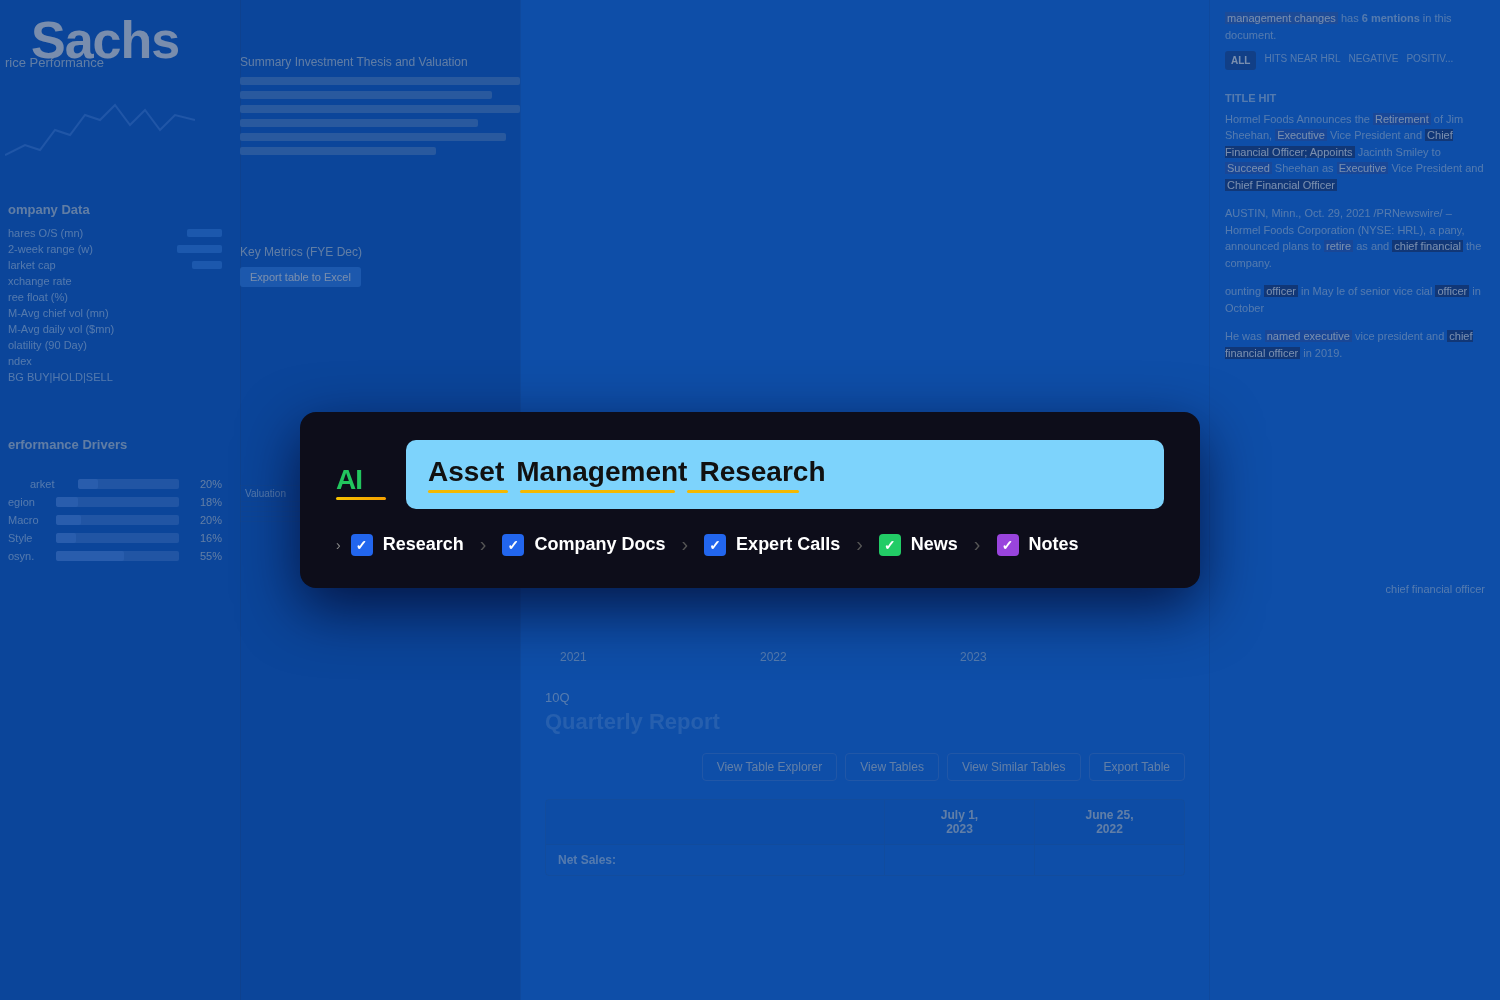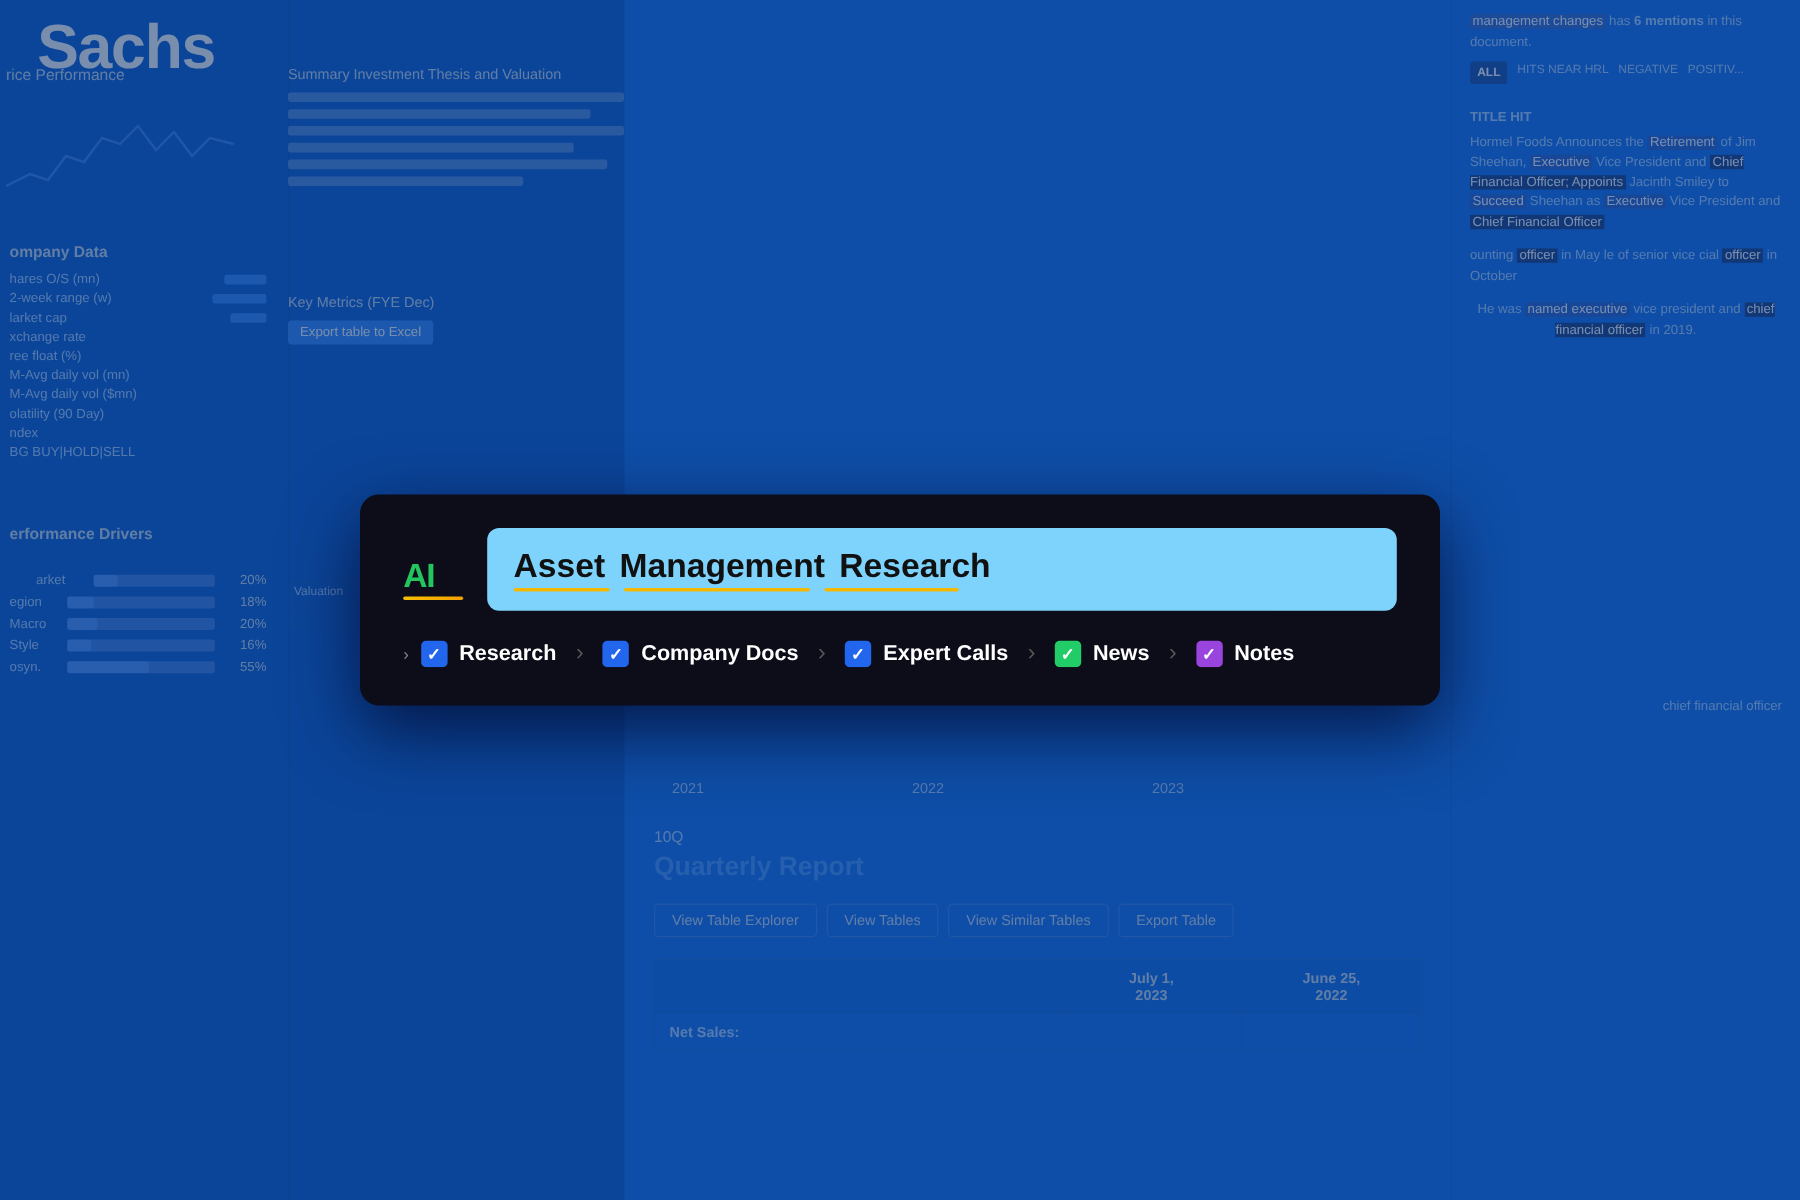--- a/index.html
+++ b/index.html
@@ -444,21 +444,21 @@
       <span>larket cap</span>
       <div class="company-data-bar" style="width:30px;"></div>
     </div>
     <div class="company-data-row">
       <span>xchange rate</span>
     </div>
     <div class="company-data-row">
       <span>ree float (%)</span>
     </div>
     <div class="company-data-row">
-      <span>M-Avg daily vol (mn)</span>
+      <span>M-Avg chief vol (mn)</span>
     </div>
     <div class="company-data-row">
       <span>M-Avg daily vol ($mn)</span>
     </div>
     <div class="company-data-row">
       <span>olatility (90 Day)</span>
     </div>
     <div class="company-data-row">
       <span>ndex</span>
     </div>
@@ -569,38 +569,41 @@
       <span class="badge-all">ALL</span>
       <span class="badge-hits">HITS NEAR HRL</span>
       <span class="badge-neg">NEGATIVE</span>
       <span class="badge-pos">POSITIV...</span>
     </div>
     <div class="title-hit-label">TITLE HIT</div>
     <div class="right-text" style="margin-bottom:12px;">
       Hormel Foods Announces the <span class="hl-blue">Retirement</span> of Jim Sheehan, <span class="hl-blue">Executive</span> Vice President and <span class="hl-dark">Chief Financial Officer; Appoints</span> Jacinth Smiley to <span class="hl-blue">Succeed</span> Sheehan as <span class="hl-blue">Executive</span> Vice President and <span class="hl-dark">Chief Financial Officer</span>
     </div>
     <div class="right-text" style="margin-bottom:12px;">
+      AUSTIN, Minn., Oct. 29, 2021 /PRNewswire/ – Hormel Foods Corporation (NYSE: HRL), a pany, announced plans to <span class="hl-blue">retire</span> as and <span class="hl-dark">chief financial</span> the company.
+    </div>
+    <div class="right-text" style="margin-bottom:12px;">
       ounting <span class="hl-dark">officer</span> in May le of senior vice cial <span class="hl-dark">officer</span> in October
     </div>
-    <div class="right-text" style="margin-bottom:8px;  text-align: center;">
+    <div class="right-text" style="margin-bottom:8px; ">
       He was <span class="hl-blue">named executive</span> vice president and <span class="hl-dark">chief financial officer</span> in 2019.
     </div>
   </div>
 
   <div style="position:absolute; right:15px; top:583px; color:#b0d4ff; font-size:11px;">chief financial officer</div>
 
   <div style="position:absolute; top:650px; left:560px; color:#b0d4ff; font-size:12px;">2021</div>
   <div style="position:absolute; top:650px; left:760px; color:#b0d4ff; font-size:12px;">2022</div>
   <div style="position:absolute; top:650px; left:960px; color:#b0d4ff; font-size:12px;">2023</div>
 
   <div style="position:absolute; bottom:0; left:520px; right:290px; height:330px; padding:20px 25px;">
     <div style="color:#b0d4ff; font-size:13px; margin-bottom:4px;">10Q</div>
     <div style="color:#4d9aff; font-size:22px; font-weight:bold; margin-bottom:18px;">Quarterly Report</div>
 
-    <div style="display:flex; gap:8px; margin-bottom:18px;">
+    <div style="display:flex; gap:8px; margin-bottom:18px;justify-content:flex-end;">
       <button class="tab-btn">View Table Explorer</button>
       <button class="tab-btn">View Tables</button>
       <button class="tab-btn">View Similar Tables</button>
       <button class="tab-btn">Export Table</button>
     </div>
 
     <div style="border:1px solid #3366aa55; border-radius:4px; overflow:hidden;">
       <div style="display:flex; background:#1a60cc22; border-bottom:1px solid #3366aa55;">
         <div style="flex:1; padding:8px 12px; color:#b0d4ff; font-size:12px;"></div>
         <div style="width:150px; padding:8px 12px; text-align:center; color:#cde; font-size:12px; font-weight:bold; border-left:1px solid #3366aa44;">July 1,<br>2023</div>

